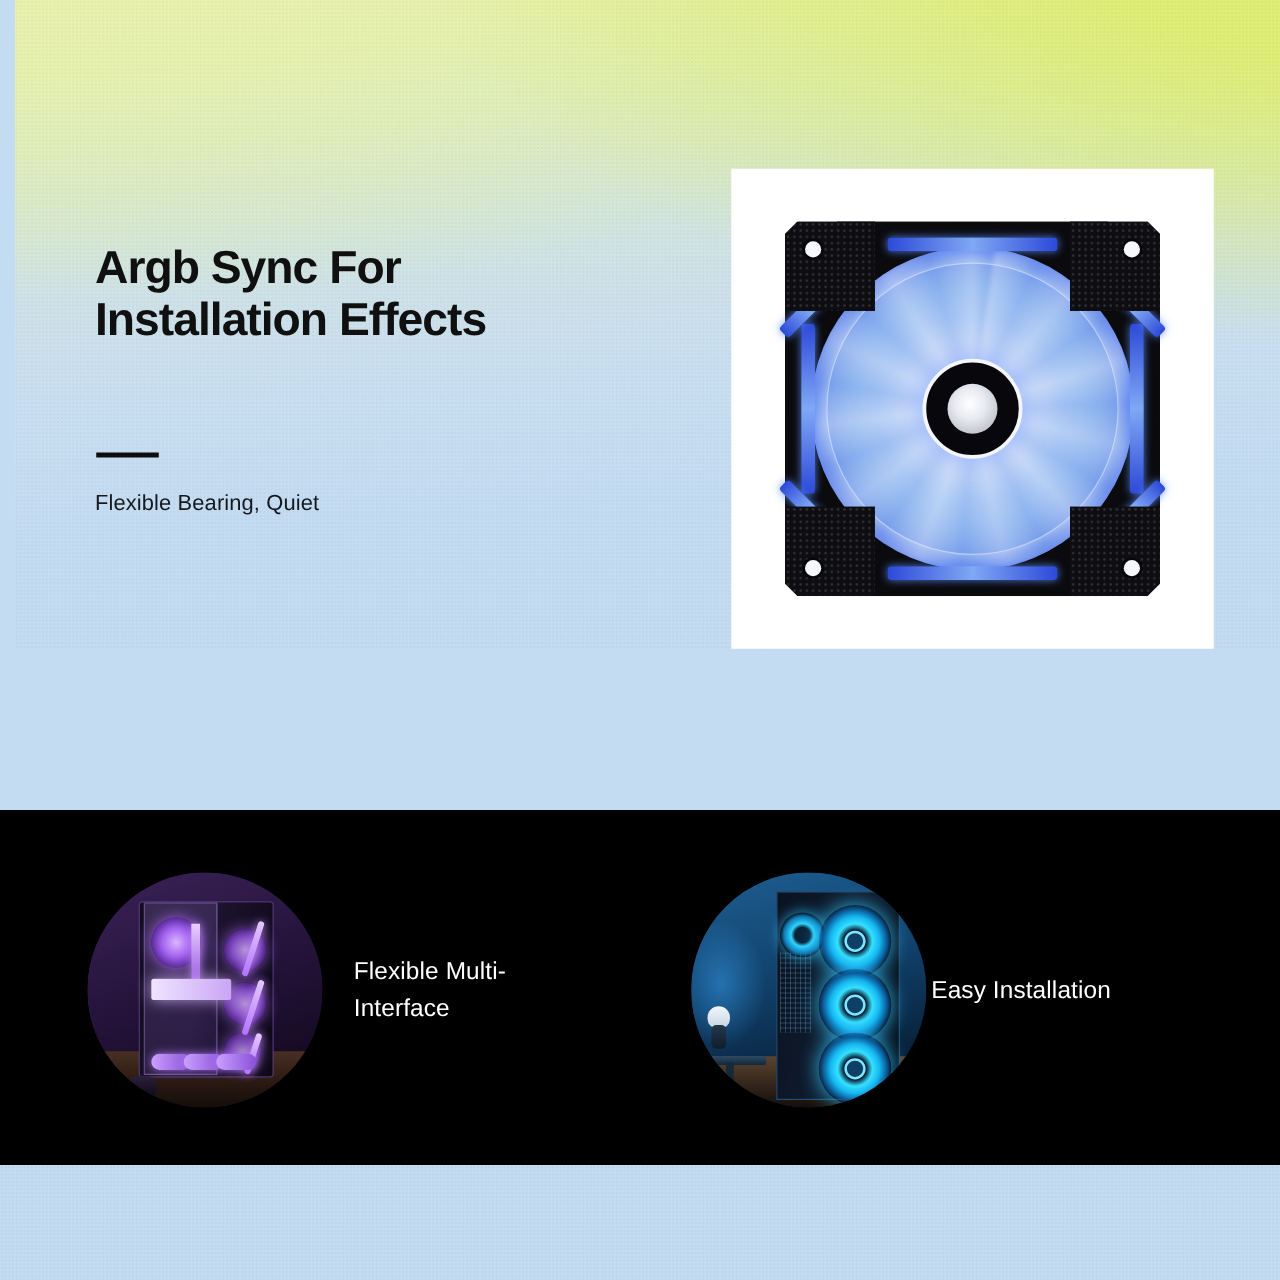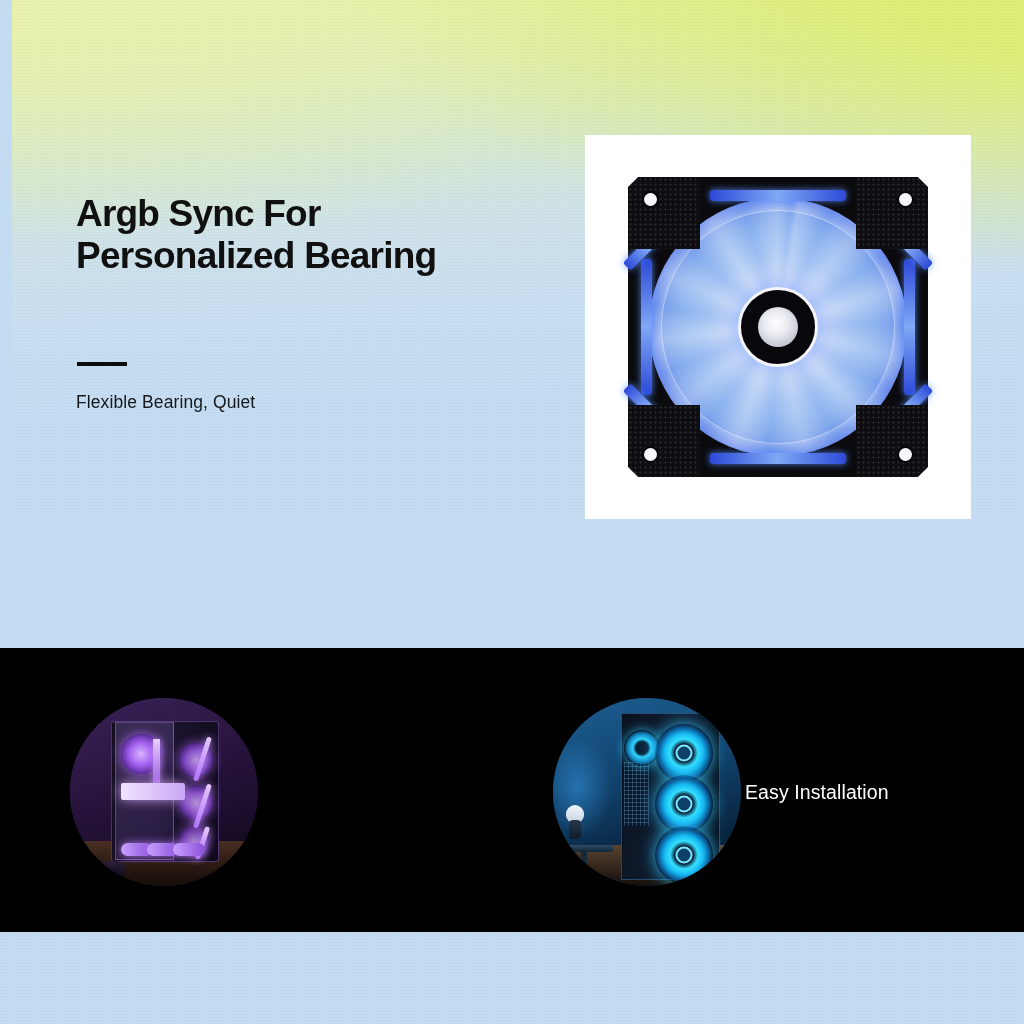--- a/index.html
+++ b/index.html
@@ -218,21 +218,21 @@
 </head>
 <body>
 
 <div id="page">
 
   <div class="hero">
     <div class="grain"></div>
 
     <div class="headline">
       <span class="l1">Argb Sync For</span>
-      <span class="l2">Personalized Bearing</span>
+      <span class="l2">Installation Effects</span>
     </div>
 
     <div class="divider"></div>
 
     <div class="sub">Flexible Bearing, Quiet</div>
 
     <div class="card">
       <div class="fan">
         <div class="fan-body"></div>
 
@@ -281,20 +281,24 @@
         <div class="strip s1"></div>
         <div class="strip s2"></div>
         <div class="strip s3"></div>
         <div class="ram"></div>
         <div class="gpu"></div>
         <div class="bfan x1"></div>
         <div class="bfan x2"></div>
         <div class="bfan x3"></div>
         <div class="mouse"></div>
       </div>
+    </div>
+    <div class="ftext">
+      <span>Flexible Multi-</span><br>
+      <span>Interface</span>
     </div>
   </div>
 
   <div class="feature f2">
     <div class="circ">
       <div class="rig-blue">
         <div class="wall"></div>
         <div class="glow"></div>
         <div class="floor"></div>
         <div class="table"></div>

